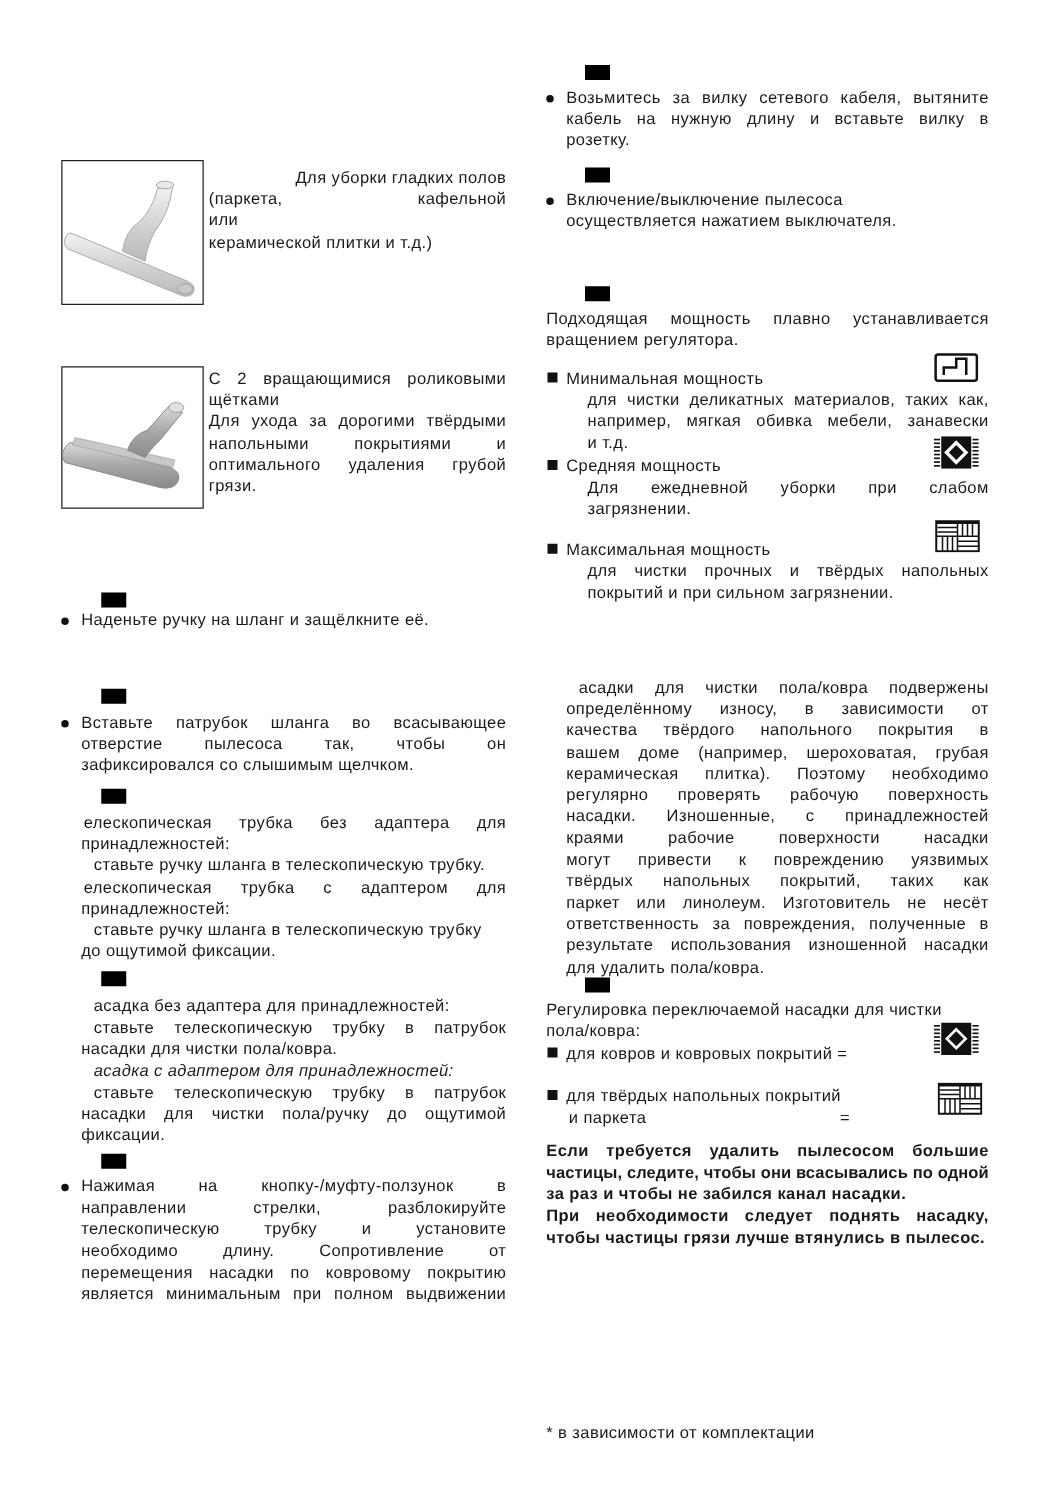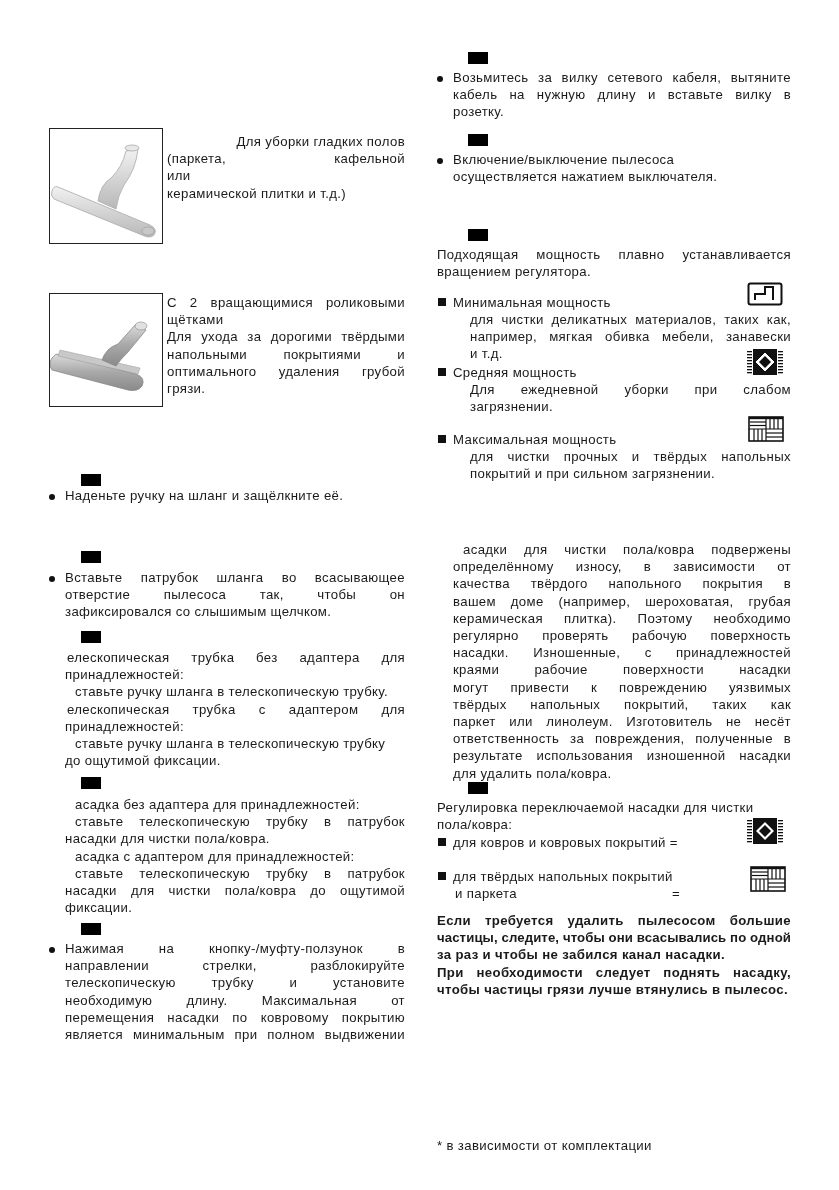--- a/index.html
+++ b/index.html
@@ -86,33 +86,33 @@
   <div>принадлежностей:</div>
   <div style="padding-left:10px;"> ставьте ручку шланга в телескопическую трубку</div>
   <div>до ощутимой фиксации.</div>
 </div>
 
 <div class="blk" style="left:81px;top:777px;"></div>
 <div class="para" style="left:65px;top:796px;width:340px;">
   <div style="padding-left:10px;">асадка без адаптера для принадлежностей:</div>
   <div style="text-align-last:justify;padding-left:10px;"> ставьте телескопическую трубку в патрубок</div>
   <div>насадки для чистки пола/ковра.</div>
-  <div style="padding-left:10px;">асадка с адаптером для принадлежностей:</div>
+  <div style="padding-left:10px;font-style:italic;">асадка с адаптером для принадлежностей:</div>
   <div style="text-align-last:justify;padding-left:10px;"> ставьте телескопическую трубку в патрубок</div>
-  <div style="text-align-last:justify;">насадки для чистки пола/ковра до ощутимой</div>
+  <div style="text-align-last:justify;">насадки для чистки пола/ручку до ощутимой</div>
   <div>фиксации.</div>
 </div>
 
 <div class="blk" style="left:81px;top:923px;"></div>
 <div class="bullet" style="left:49px;top:947px;"></div>
 <div class="para" style="left:65px;top:940px;width:340px;">
   <div style="text-align-last:justify;">Нажимая на кнопку-/муфту-ползунок в</div>
   <div style="text-align-last:justify;">направлении стрелки, разблокируйте</div>
   <div style="text-align-last:justify;">телескопическую трубку и установите</div>
-  <div style="text-align-last:justify;">необходимую длину. Максимальная от</div>
+  <div style="text-align-last:justify;">необходимо длину. Сопротивление от</div>
   <div style="text-align-last:justify;">перемещения насадки по ковровому покрытию</div>
   <div style="text-align-last:justify;">является минимальным при полном выдвижении</div>
 </div>
 
 <div class="blk" style="left:468px;top:52px;"></div>
 <div class="bullet" style="left:437px;top:76px;"></div>
 <div class="para" style="left:453px;top:69px;width:338px;">
   <div style="text-align-last:justify;">Возьмитесь за вилку сетевого кабеля, вытяните</div>
   <div style="text-align-last:justify;">кабель на нужную длину и вставьте вилку в</div>
   <div>розетку.</div>

